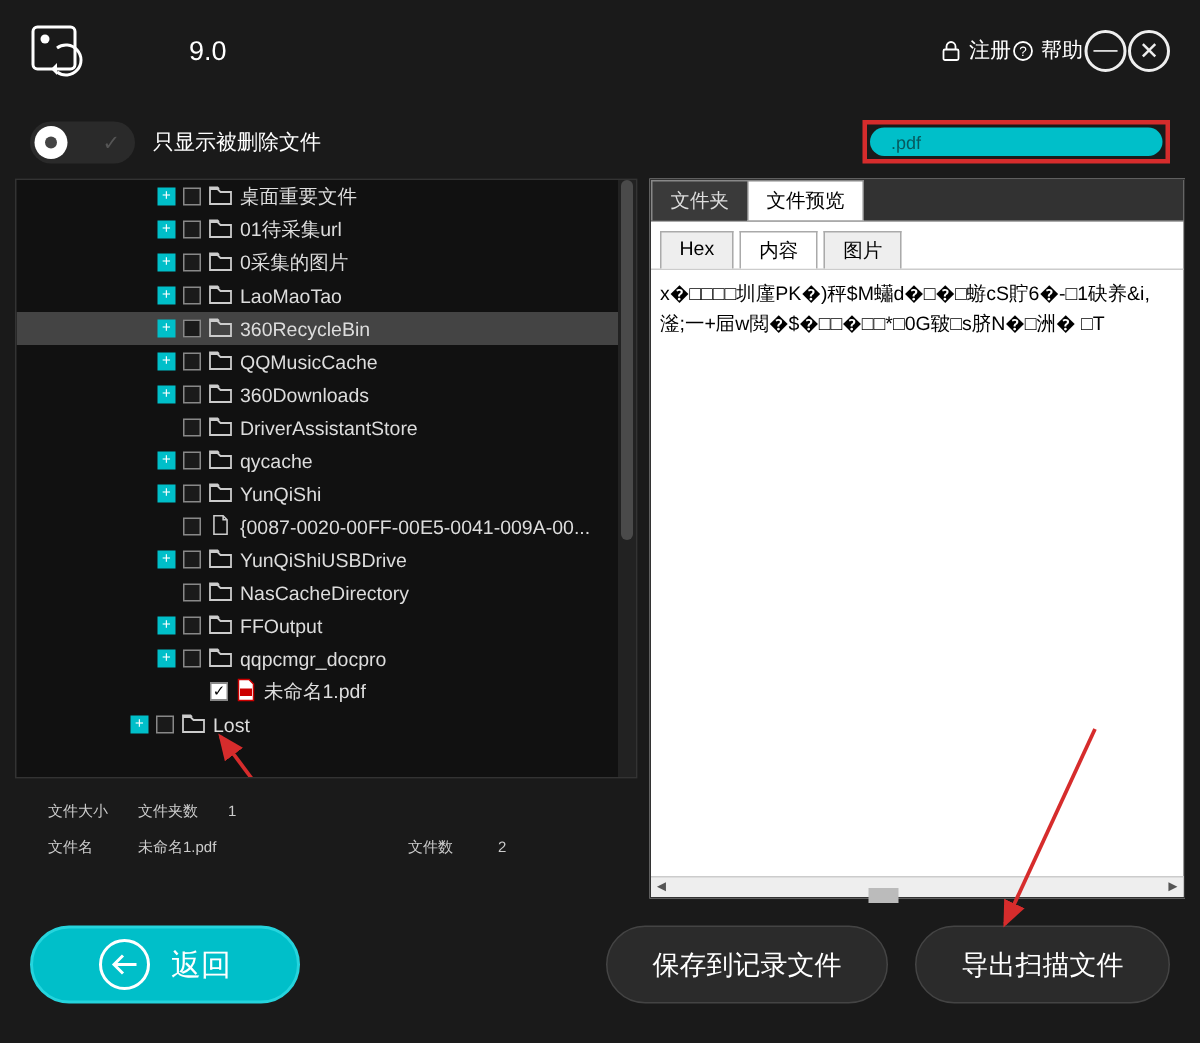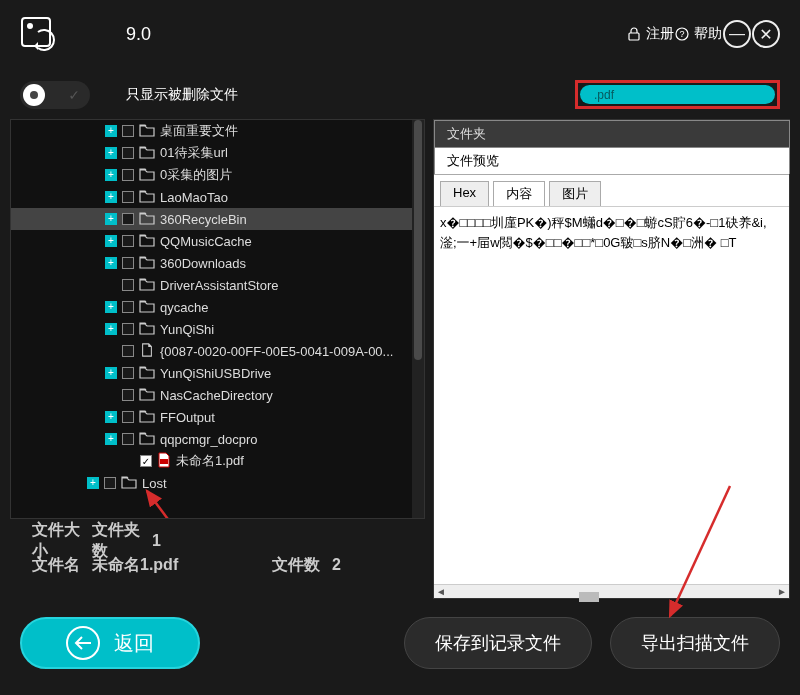--- a/index.html
+++ b/index.html
@@ -48,21 +48,21 @@
   }
   .radio-dot {
     width: 22px; height: 22px; border-radius: 50%;
     background: #fff; margin-left: 3px;
     display: flex; align-items: center; justify-content: center;
   }
   .radio-dot-inner { width: 8px; height: 8px; border-radius: 50%; background: #444; }
   .radio-check {
     position: absolute; right: 10px; color: #555; font-size: 14px;
   }
-  .toolbar-label { font-size: 14px; margin-left: 26px; }
+  .toolbar-label { font-size: 14px; margin-left: 2px; }
   .search-wrap {
     margin-left: auto;
     border: 3px solid #d62c2c;
     padding: 2px;
   }
   .search-pill {
     width: 195px; height: 19px;
     background: #00bfc9; border-radius: 14px;
     display: flex; align-items: center;
     padding-left: 14px;
@@ -118,35 +118,35 @@
   .cbox.checked { background: #fff; color: #000; font-size: 10px; }
   .folder-icon, .file-icon { width: 16px; height: 14px; flex-shrink: 0; }
   .pdf-icon { width: 14px; height: 16px; flex-shrink: 0; }
   .arrow {
     position: absolute; pointer-events: none;
   }
   .arrow1 { left: 130px; top: 365px; }
   
   .status {
     padding: 10px 22px;
-    font-size: 16px; color: #ccc; font-weight: bold;
+    font-size: 10px; color: #ccc;
   }
   .status-row { display: flex; height: 24px; align-items: center; }
   .status-row .label { width: 60px; }
   .status-row .val1 { width: 180px; }
   .status-row .label2 { width: 60px; }
   
   .preview-panel {
     flex: 1; margin-left: 8px;
     background: #fff; color: #000;
     display: flex; flex-direction: column;
     border: 1px solid #333;
     position: relative;
   }
-  .tabs1 { display: flex; border-bottom: 1px solid #aaa; background: #323232; flex-direction: column; }
+  .tabs1 { display: flex; border-bottom: 1px solid #aaa; background: #323232; }
   .tab {
     padding: 4px 12px; font-size: 13px; border: 1px solid #888; border-bottom: none;
     background: #3a3a3a; color: #ddd; margin-right: -1px; cursor: pointer;
   }
   .tab.active { background: #fff; color: #000; }
   .tabs2 { display: flex; padding: 6px 6px 0 6px; gap: 4px; border-bottom: 1px solid #ccc; }
   .tab2 {
     padding: 3px 12px; font-size: 13px; border: 1px solid #aaa; border-bottom: none;
     background: #eee; cursor: pointer;
   }

